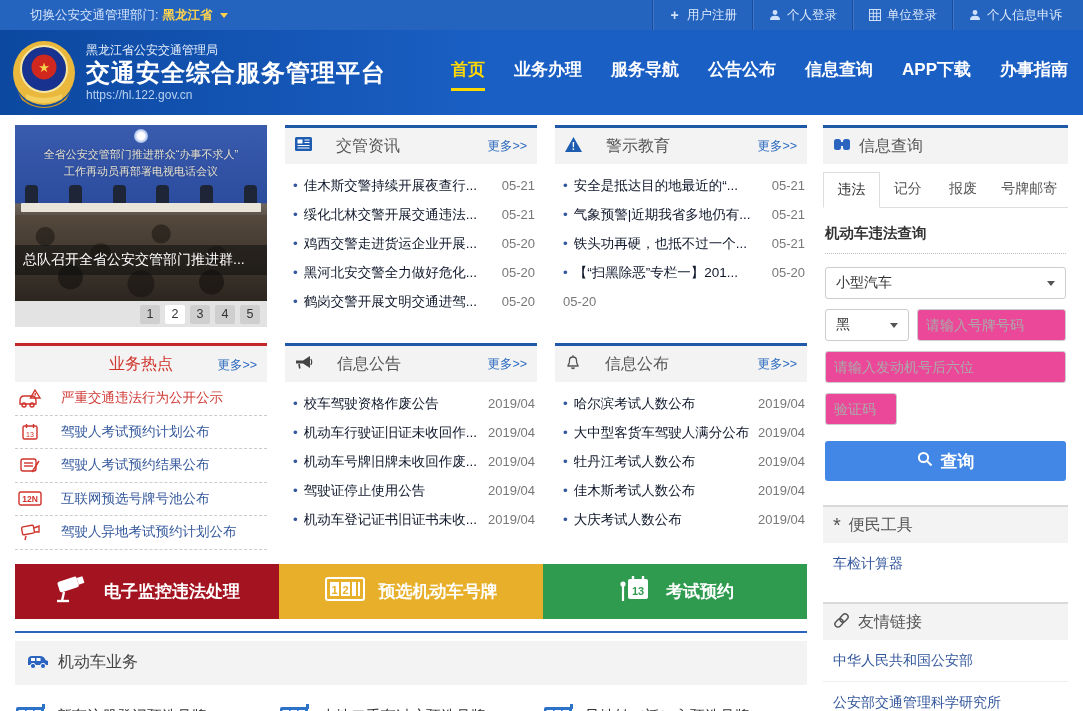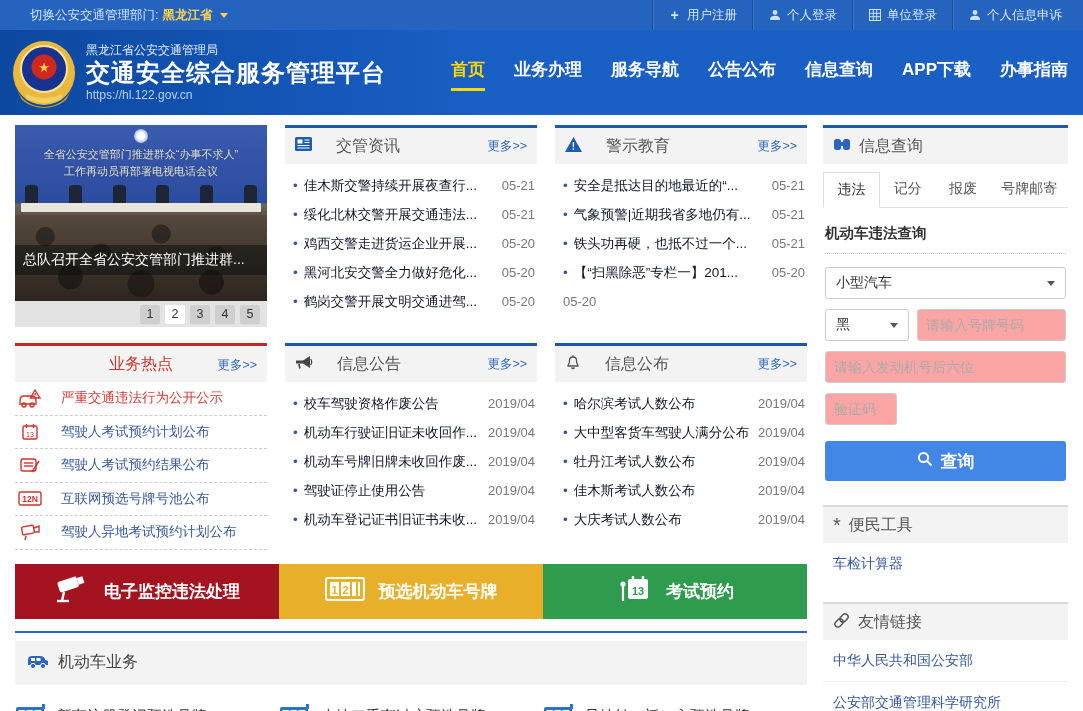--- a/index.html
+++ b/index.html
@@ -102,21 +102,21 @@
   .tabs { display: flex; border-bottom: 1px solid #ddd; margin-top: 8px; }
   .tab { flex: 1; text-align: center; font-size: 14px; color: #555; padding: 8px 0; cursor: pointer; }
   .tab.wide { flex: 1.4; }
   .tab.active { background: #fff; border: 1px solid #ddd; border-bottom: 1px solid #fff; margin-bottom: -1px; color: #333; }
   .q-form { padding: 12px 2px 6px; }
   .form-title { font-size: 14.5px; font-weight: bold; color: #333; padding: 4px 0 10px; border-bottom: 1px dotted #bbb; margin-bottom: 13px; }
   .sel { height: 32px; border: 1px solid #ccc; border-radius: 3px; display: flex; align-items: center; padding: 0 10px; font-size: 14px; color: #333; background: #fff; cursor: pointer; }
   .sel .arr { margin-left: auto; width: 0; height: 0; border-left: 4px solid transparent; border-right: 4px solid transparent; border-top: 5px solid #555; }
   .row-pl { display: flex; gap: 8px; margin-top: 10px; }
   .sel.province { width: 84px; flex: none; }
-  input.txt { height: 32px; border: 1px solid #ccc; border-radius: 3px; padding: 0 8px; font-size: 14px; color: #333; outline: none; background: #fca5a5; }
+  input.txt { height: 32px; border: 1px solid #ccc; border-radius: 3px; padding: 0 8px; font-size: 14px; color: #333; outline: none; background: #ec4899; }
   input.txt::placeholder { color: #aaa; }
   .plate-input { flex: 1; min-width: 0; }
   .engine-input { width: 100%; margin-top: 10px; }
   .captcha-input { width: 72px; margin-top: 10px; display: block; }
   .q-btn { margin-top: 16px; width: 100%; height: 40px; background: #4286e6; border: none; border-radius: 3px; color: #fff; font-size: 17px; font-weight: bold; display: flex; align-items: center; justify-content: center; gap: 8px; cursor: pointer; }
   
   .panel { margin-top: 18px; border-top: 2px solid #d9d9d9; }
   .panel-item { padding: 12px 10px 11px; font-size: 14px; color: #33579c; cursor: pointer; border-bottom: 1px solid #eee; }
   .panel-item:last-child { border-bottom: none; }
   .star-glyph { font-size: 20px; color: #555; line-height: 14px; }

